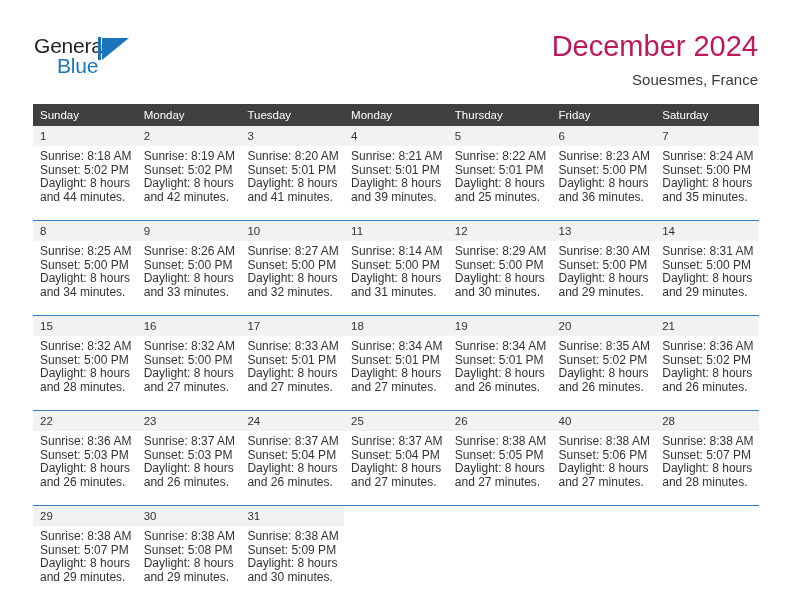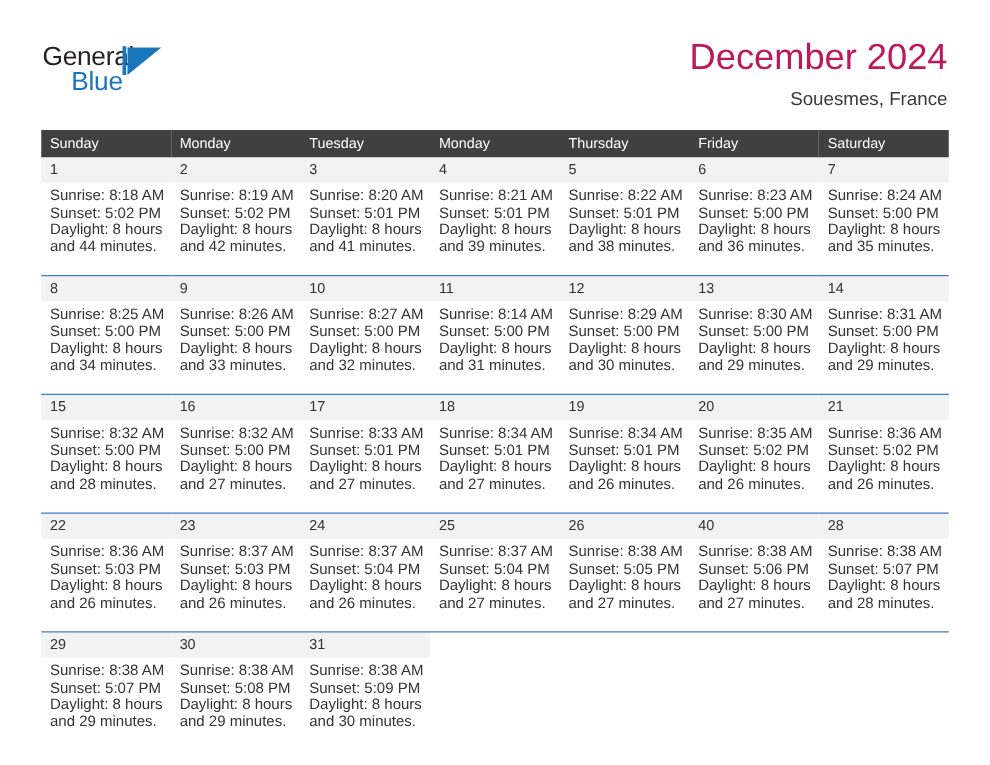--- a/index.html
+++ b/index.html
@@ -220,21 +220,21 @@
               <div>Daylight: 8 hours</div>
               <div>and 39 minutes.</div>
             </div>
           </td>
           <td>
             <div class="daynum">5</div>
             <div class="details">
               <div>Sunrise: 8:22 AM</div>
               <div>Sunset: 5:01 PM</div>
               <div>Daylight: 8 hours</div>
-              <div>and 38 minutes.</div>
+              <div>and 25 minutes.</div>
             </div>
           </td>
           <td>
             <div class="daynum">6</div>
             <div class="details">
               <div>Sunrise: 8:23 AM</div>
               <div>Sunset: 5:00 PM</div>
               <div>Daylight: 8 hours</div>
               <div>and 36 minutes.</div>
             </div>

